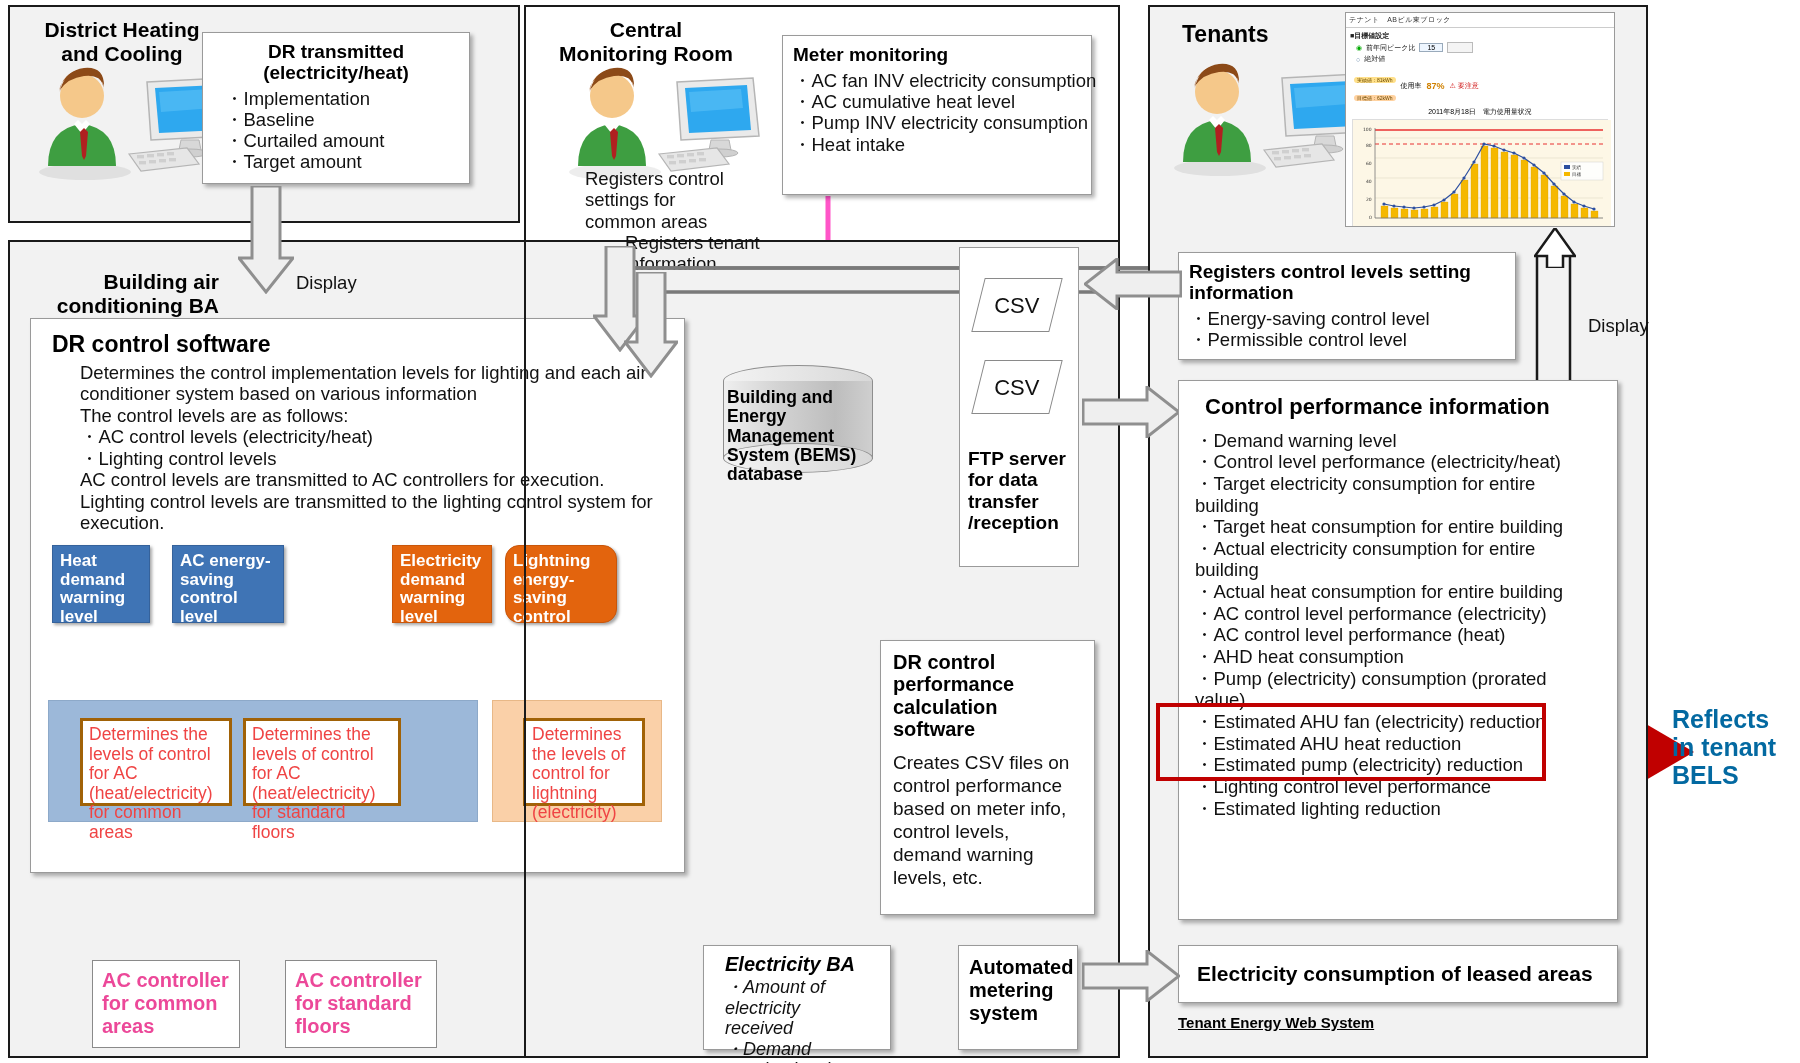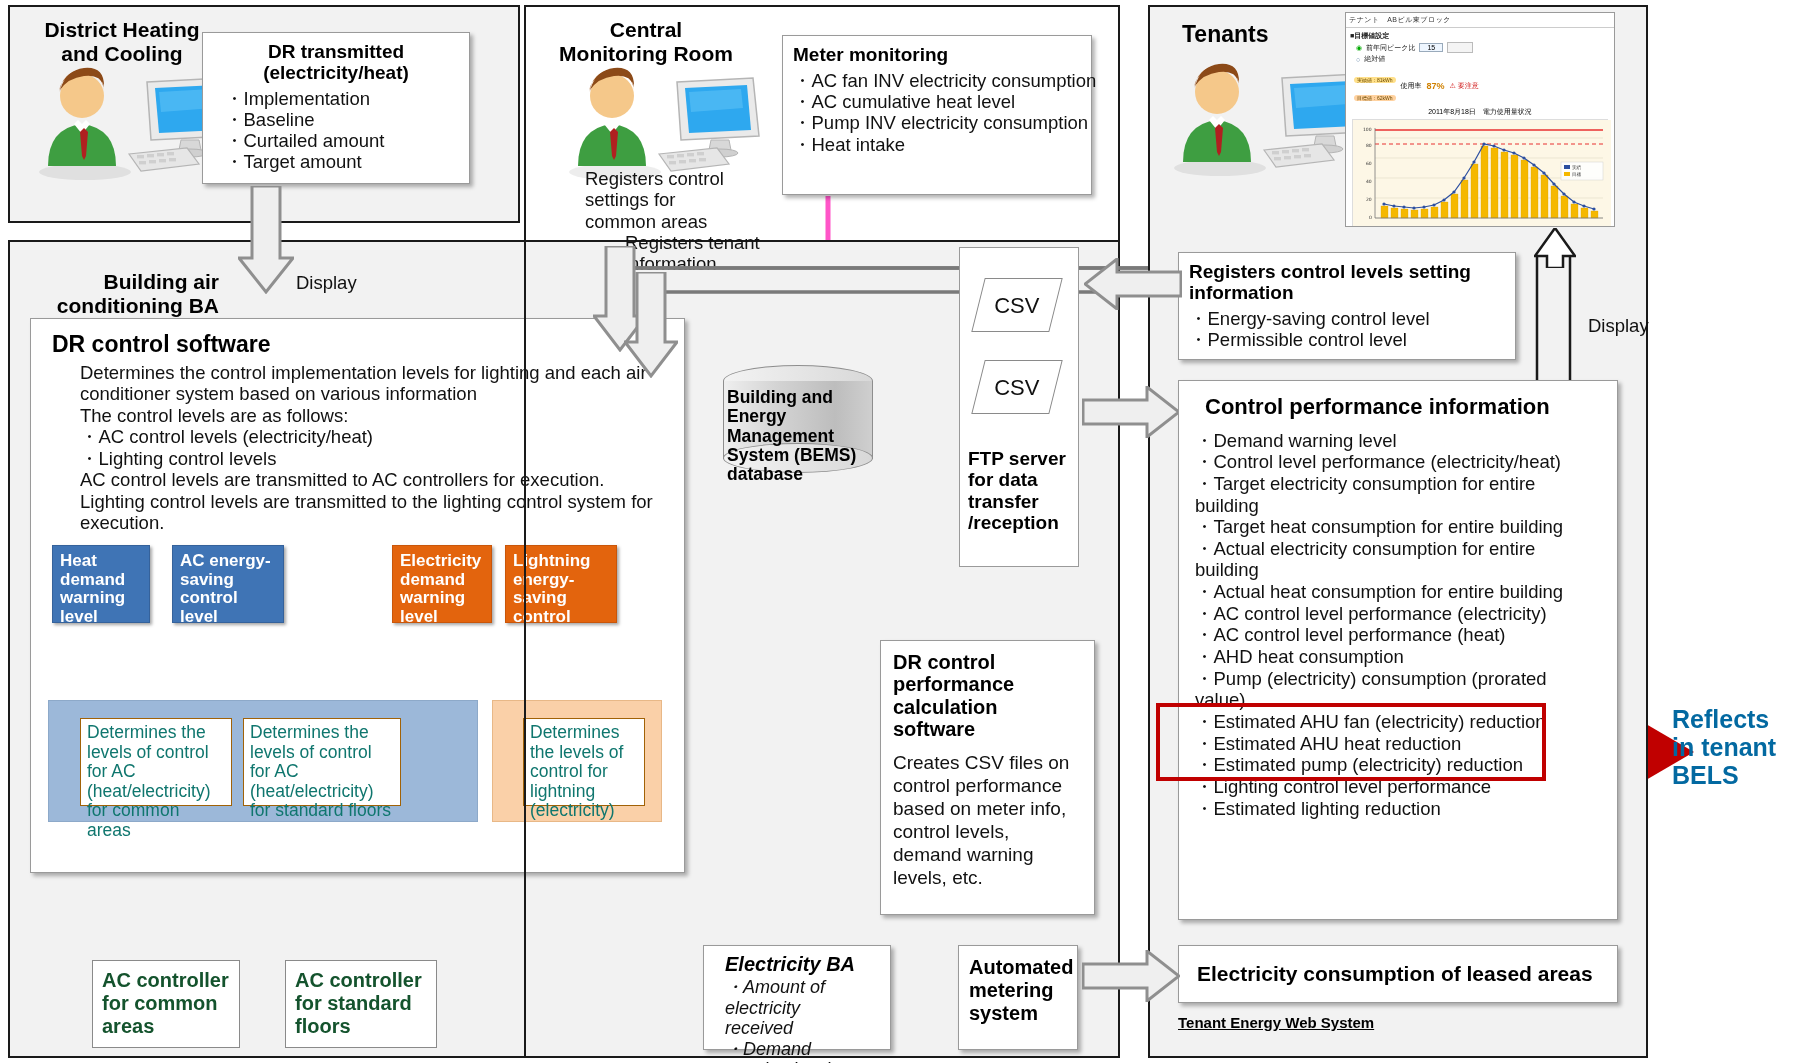--- a/index.html
+++ b/index.html
@@ -23,23 +23,23 @@
   
   .chip{color:#fff;font-weight:bold;font-size:17px;line-height:1.1;
         padding:6px 7px;box-shadow:2px 2px 3px rgba(0,0,0,.35);}
   .chip-blue{background:#3f74b5;border:1px solid #35629b;}
   .chip-orange{background:#e3640d;border:1px solid #c9560a;}
 
   .groupbox{border:1px solid #8da9c9;}
   .group-blue{background:#9cb8d9;}
   .group-orange{background:#fad0a8;border:1px solid #e8b887;}
 
-  .innerbox{background:#fff;border:1px solid #a16207;font-size:17.5px;line-height:1.12;color:#0f766e;padding:4px 6px;}
-
-  .ctrlbox{background:#fff;border:1px solid #8a8a8a;font-weight:bold;font-size:20px;line-height:1.14;color:#14532d;padding:8px 9px;}
+  .innerbox{background:#fff;border:3px solid #a16207;font-size:17.5px;line-height:1.12;color:#ef4444;padding:4px 6px;}
+
+  .ctrlbox{background:#fff;border:1px solid #8a8a8a;font-weight:bold;font-size:20px;line-height:1.14;color:#ec4899;padding:8px 9px;}
 
   
   svg.layer{position:absolute;left:0;top:0;width:1800px;height:1063px;pointer-events:none;}
 
   
   .cyl-body{background:linear-gradient(90deg,#efefef 0%,#d4d4d4 35%,#bdbdbd 75%,#cfcfcf 100%);
             border:1px solid #8e8e8e;border-top:none;}
   .cyl-top{background:linear-gradient(90deg,#f3f3f3,#d8d8d8);border:1px solid #8e8e8e;border-radius:50%;}
   .cyl-label{font-weight:bold;font-size:17.5px;line-height:1.1;color:#000;}
 
@@ -186,21 +186,21 @@
     <div>The control levels are as follows:</div>
     <div>・AC control levels (electricity/heat)</div>
     <div>・Lighting control levels</div>
     <div>AC control levels are transmitted to AC controllers for execution.</div>
     <div>Lighting control levels are transmitted to the lighting control system for execution.</div>
   </div>
 
   <div class="abs chip chip-blue" style="left:52px;top:545px;width:98px;height:78px;">Heat demand warning level</div>
   <div class="abs chip chip-blue" style="left:172px;top:545px;width:112px;height:78px;">AC energy-saving control level</div>
   <div class="abs chip chip-orange" style="left:392px;top:545px;width:100px;height:78px;">Electricity demand warning level</div>
-  <div class="abs chip chip-orange" style="left:505px;top:545px;width:112px;height:78px;">Lightning energy-saving control level</div>
+  <div class="abs chip chip-orange" style="left:505px;top:545px;width:112px;height:78px;border-radius:14px;">Lightning energy-saving control level</div>
 
   <div class="abs groupbox group-blue" style="left:48px;top:700px;width:430px;height:122px;"></div>
   <div class="abs groupbox group-orange" style="left:492px;top:700px;width:170px;height:122px;"></div>
 
   <div class="abs innerbox" style="left:80px;top:718px;width:152px;height:88px;">Determines the levels of control for AC (heat/electricity) for common areas</div>
   <div class="abs innerbox" style="left:243px;top:718px;width:158px;height:88px;">Determines the levels of control for AC (heat/electricity) for standard floors</div>
   <div class="abs innerbox" style="left:523px;top:718px;width:122px;height:88px;">Determines the levels of control for lightning (electricity)</div>
 
   <div class="abs ctrlbox" style="left:92px;top:960px;width:148px;height:88px;">AC controller for common areas</div>
   <div class="abs ctrlbox" style="left:285px;top:960px;width:152px;height:88px;">AC controller for standard floors</div>

